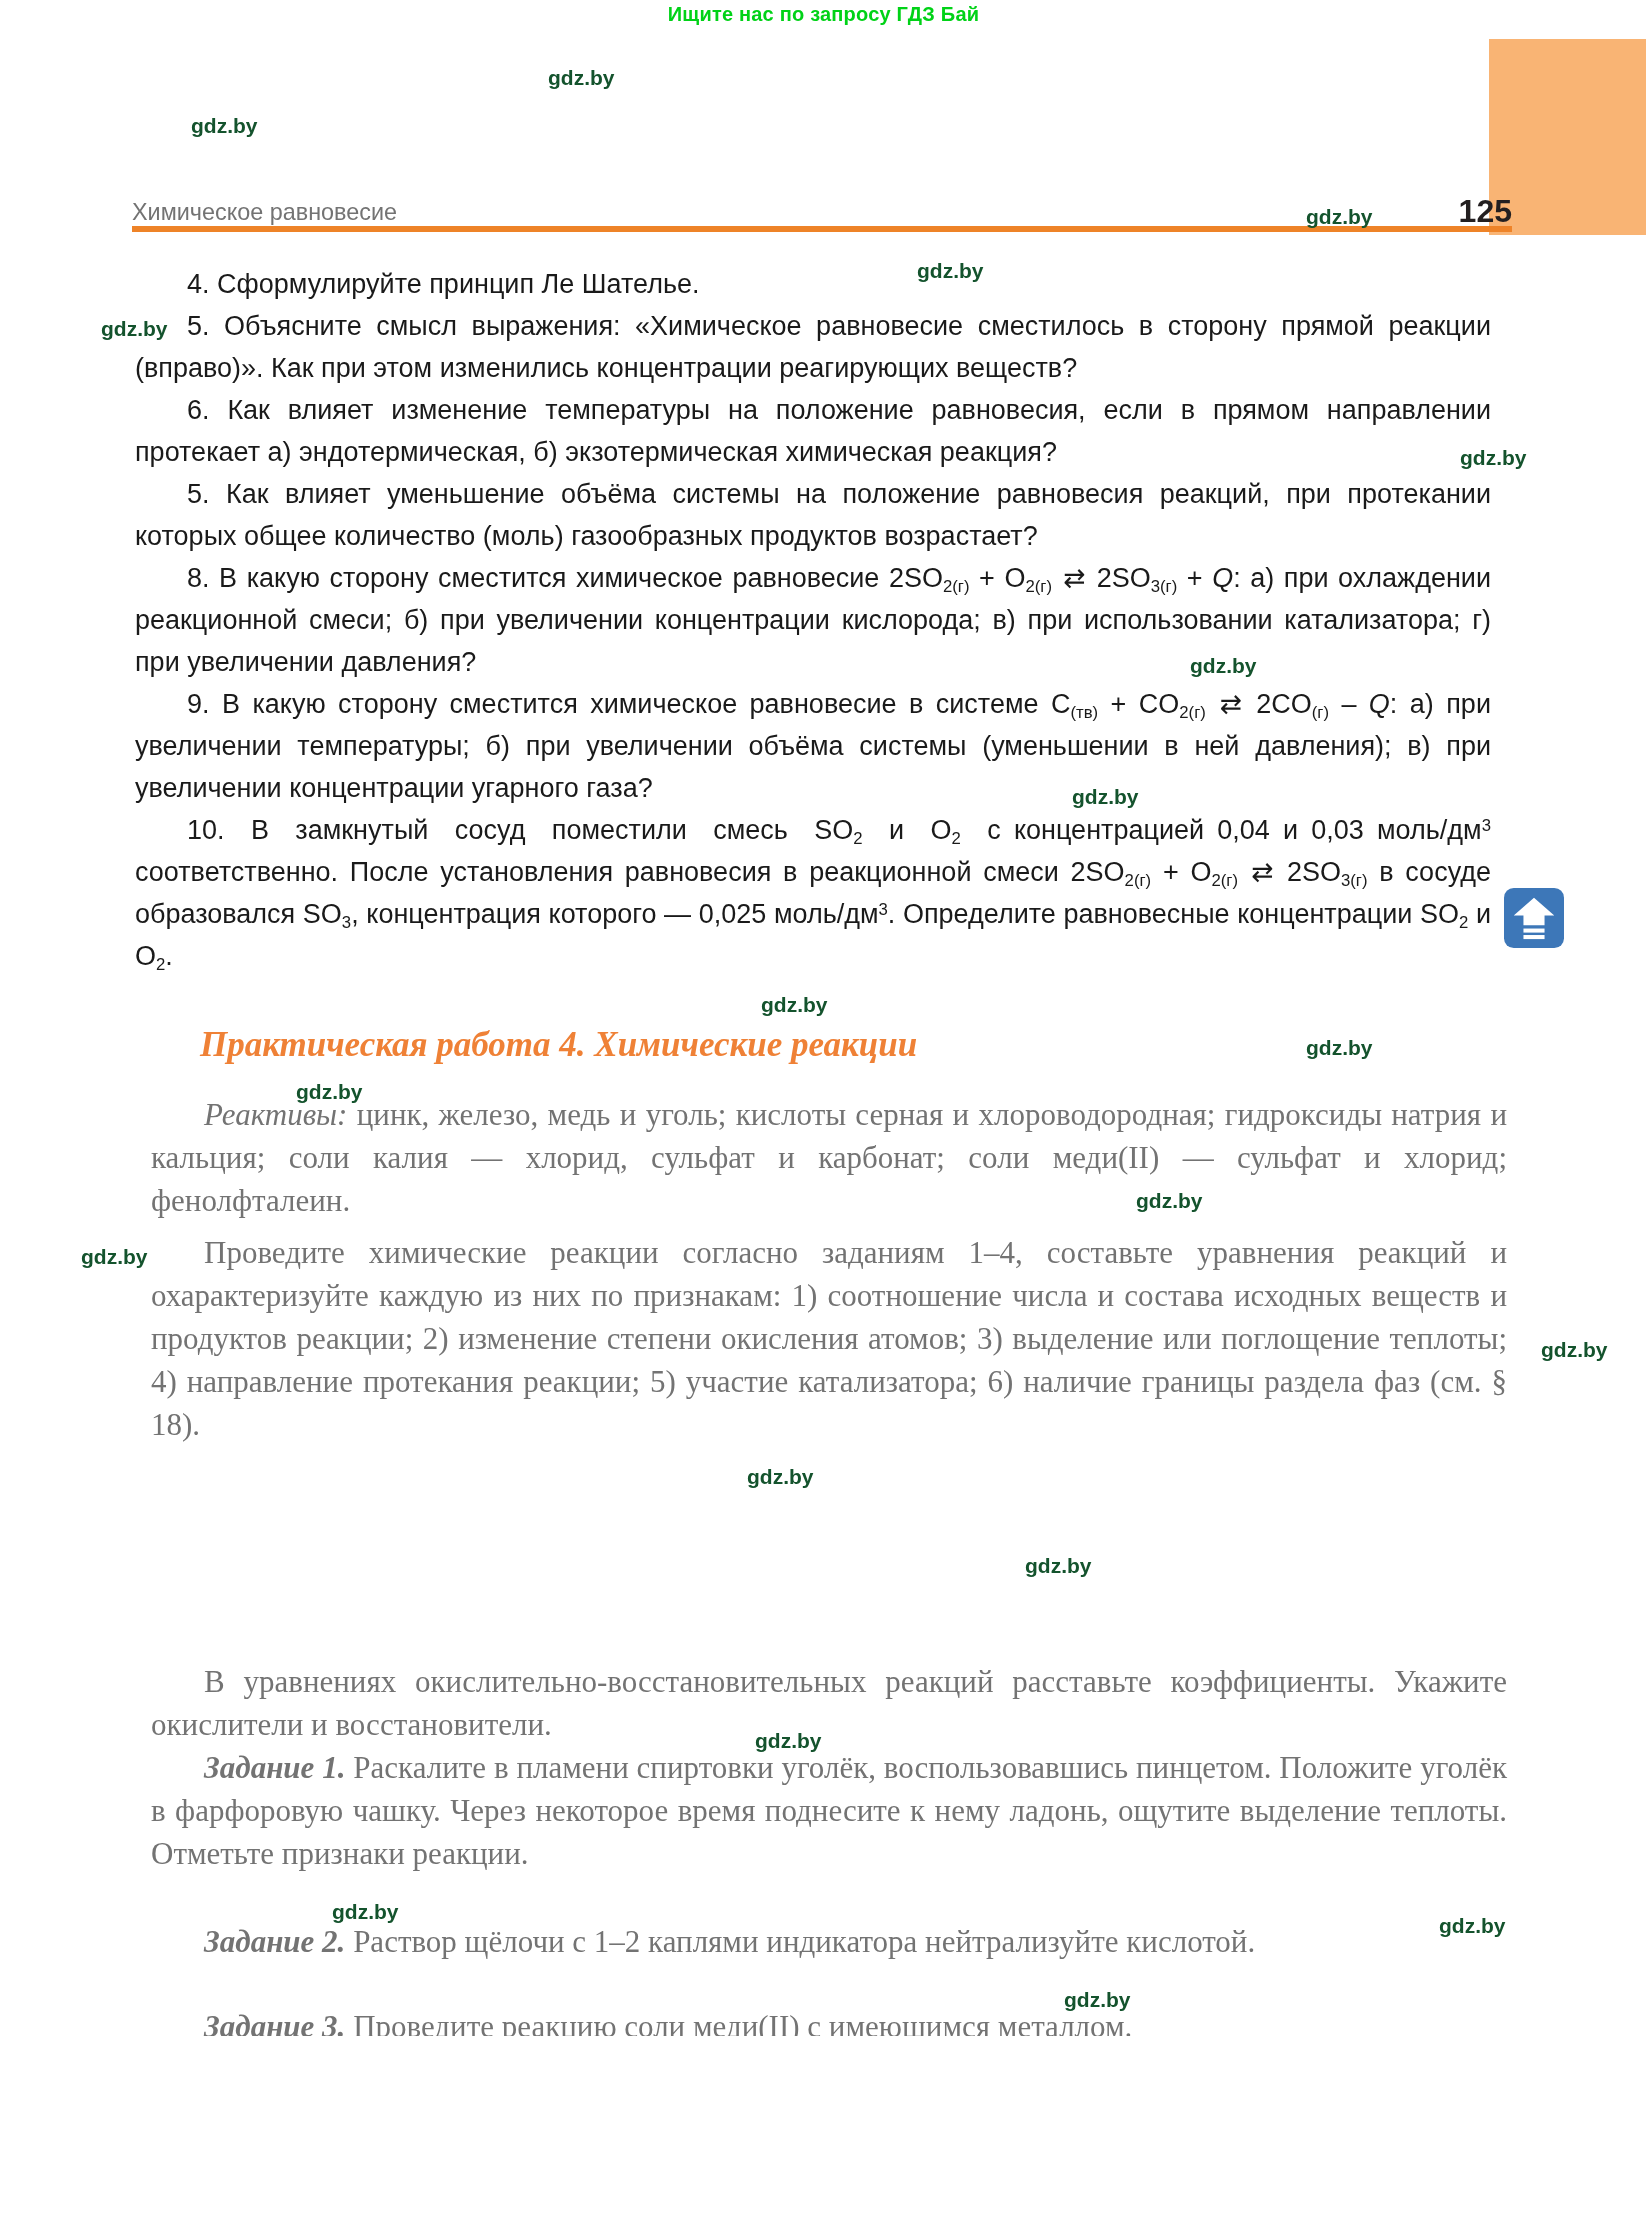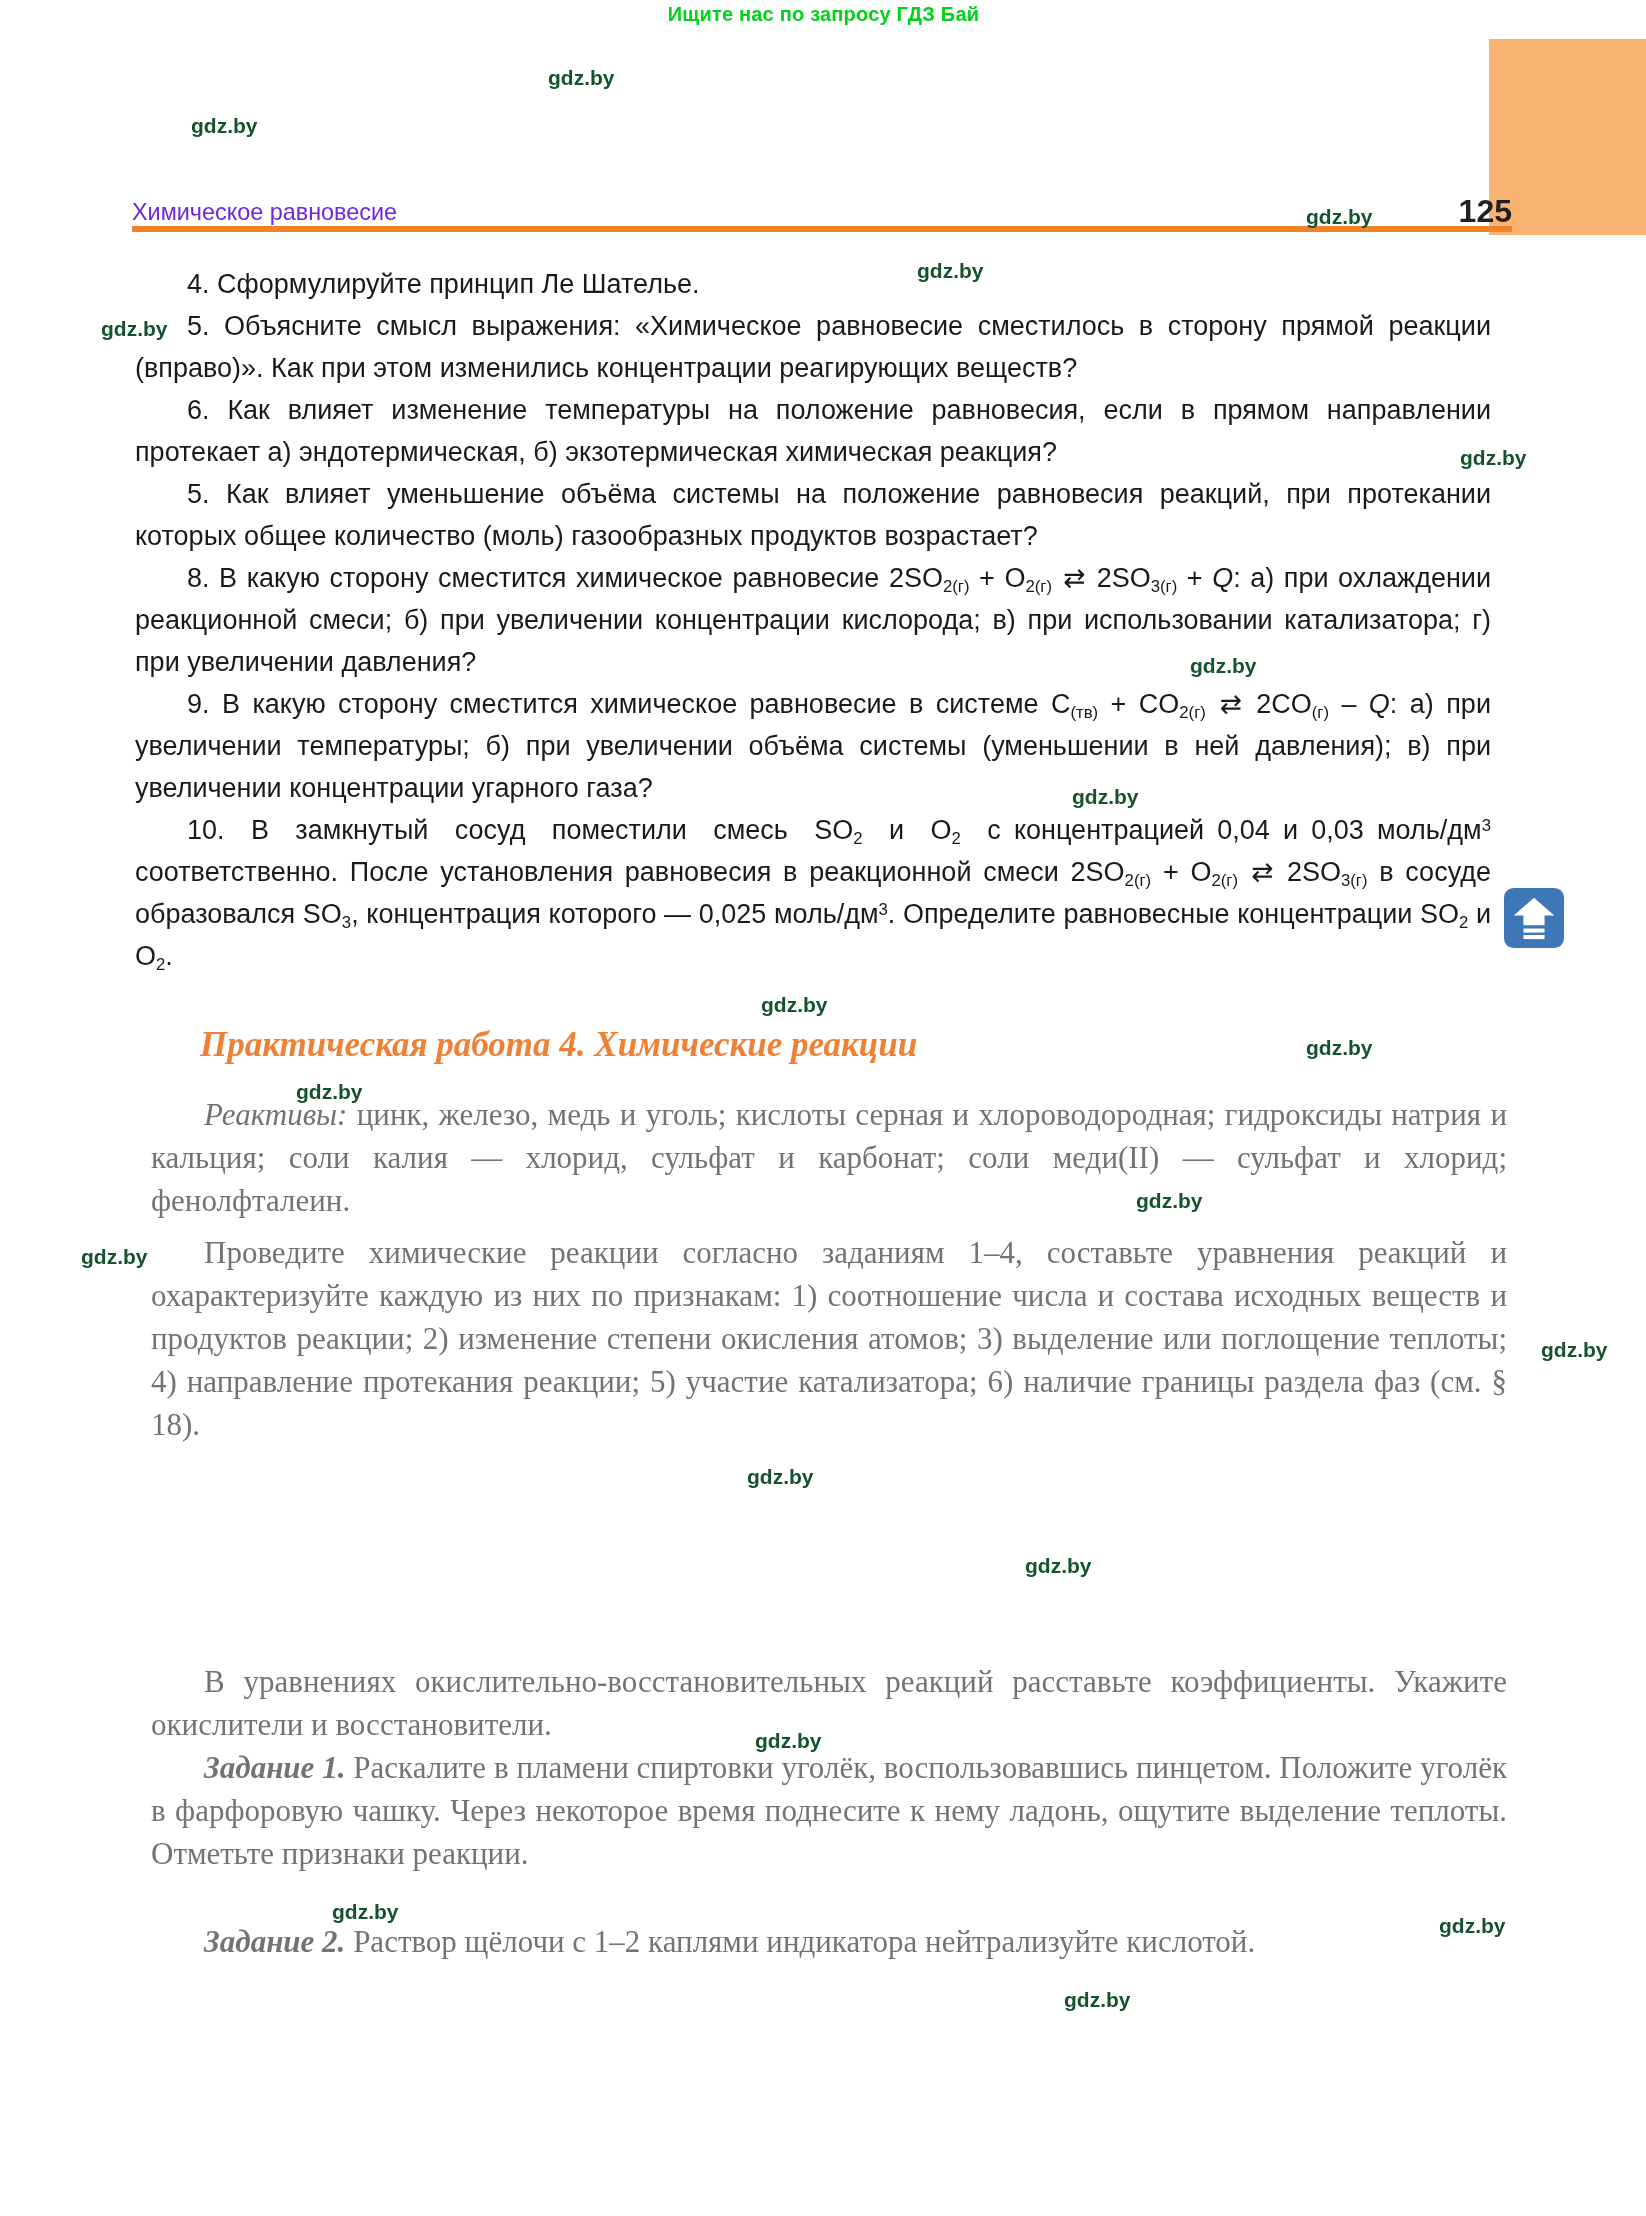--- a/index.html
+++ b/index.html
@@ -50,21 +50,21 @@
     left: 132px;
     width: 1380px;
     height: 34px;
   }
   .running-head .rh-title {
     position: absolute;
     left: 0;
     bottom: 6.4px;
     font-family: "Liberation Sans", sans-serif;
     font-size: 23.4px;
-    color: #6d28d9;
+    color: #737373;
     white-space: nowrap;
   }
   .running-head .rh-page {
     position: absolute;
     right: 0;
     bottom: 1.6px;
     font-family: "Liberation Sans", sans-serif;
     font-weight: bold;
     font-size: 32px;
     color: #231f20;
@@ -223,20 +223,23 @@
 
   <div class="sblock" id="coeffs">
     <p>В уравнениях окислительно-восстановительных реакций расставьте коэффициенты. Укажите окислители и восстановители.</p>
   </div>
 
   <div class="sblock" id="task1">
     <p><span class="task-label">Задание 1.</span><span> Раскалите в пламени спиртовки уголёк, воспользовавшись пинцетом. Положите уголёк в фарфоровую чашку. Через некоторое время поднесите к нему ладонь, ощутите выделение теплоты. Отметьте признаки реакции.</span></p>
   </div>
   <div class="sblock" id="task2">
     <p><span class="task-label">Задание 2.</span><span> Раствор щёлочи с 1–2 каплями индикатора нейтрализуйте кислотой.</span></p>
+  </div>
+  <div class="sblock" id="task3">
+    <p><span class="task-label">Задание 3.</span><span> Проведите реакцию соли меди(II) с имеющимся металлом.</span></p>
   </div>
   <div class="sblock" id="task4">
     <p><span class="task-label">Задание 4.</span><span> Проведите любые две реакции между имеющимися у вас сложными веществами.</span></p>
   </div>
 
   <div class="upload-icon">
     <svg width="60" height="60" viewBox="0 0 74 74" aria-hidden="true">
       <polygon points="37,12 62,34 50,34 50,46 24,46 24,34 12,34" fill="#ffffff"></polygon>
       <rect x="24" y="50" width="26" height="5" fill="#ffffff"></rect>
       <rect x="24" y="58" width="26" height="5" fill="#ffffff"></rect>

